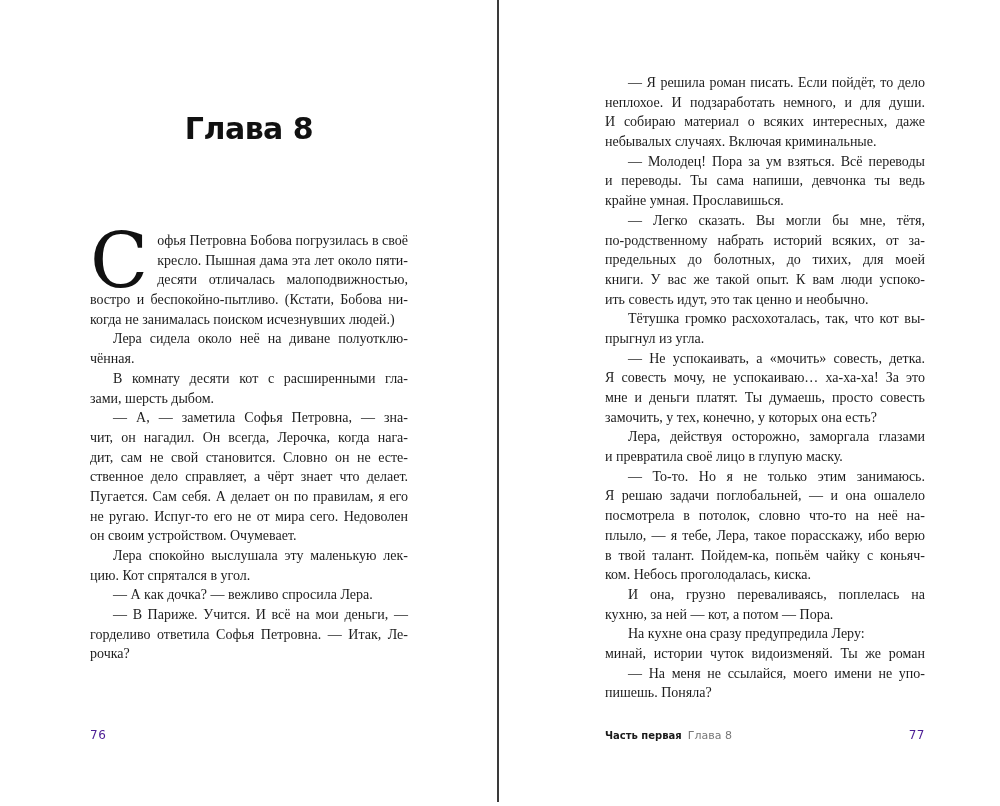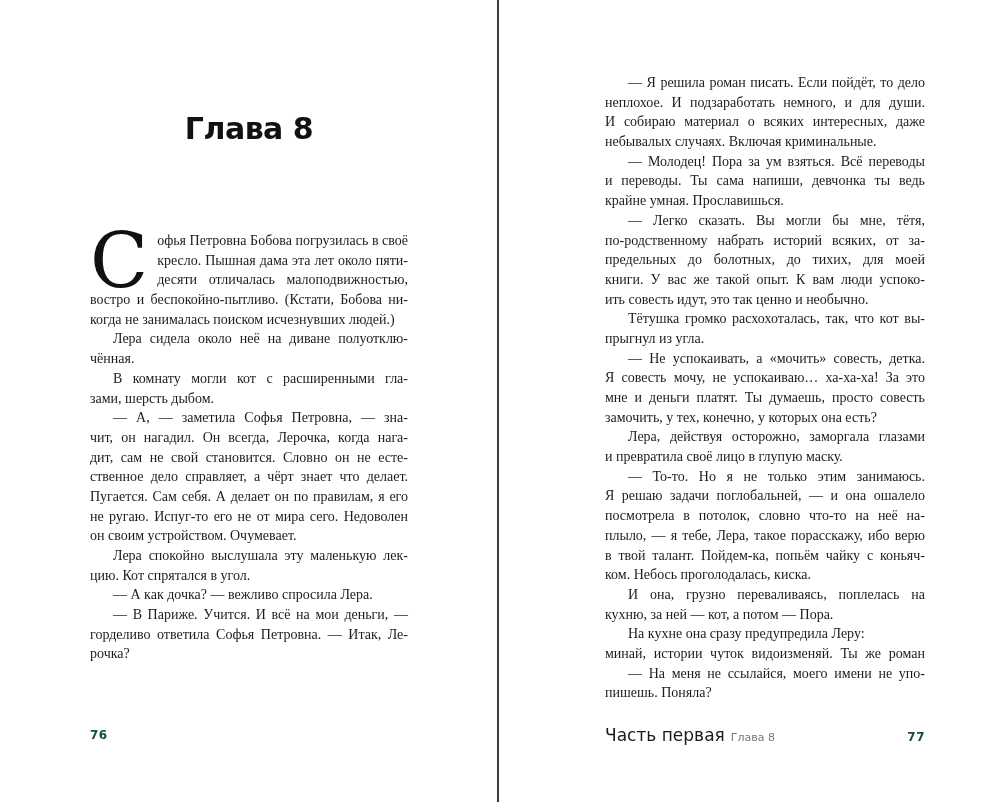--- a/index.html
+++ b/index.html
@@ -85,28 +85,28 @@
     left: 0;
     right: 0;
     display: flex;
     align-items: baseline;
     justify-content: space-between;
     font-family: "DejaVu Sans", "Liberation Sans", sans-serif;
     font-size: 12px;
     line-height: 14px;
   }
   .folio-num {
-    font-weight: bold;
-    color: #14532d;
+    font-weight: normal;
+    color: #4c1d95;
     letter-spacing: 0.5px;
   }
   .running-head { display: flex; gap: 6px; align-items: baseline; }
   .running-part {
-    font-weight: normal;
-    font-size: 17px;
+    font-weight: bold;
+    font-size: 10px;
     color: #1a1a1a;
   }
   .running-chapter {
     font-weight: normal;
     font-size: 11px;
     color: #777777;
   }
 </style>
 </head>
 <body>
@@ -122,21 +122,21 @@
           <div class="line">кресло. Пышная дама эта лет около пяти-</div>
           <div class="line">десяти отличалась малоподвижностью,</div>
           <div class="line">востро и беспокойно-пытливо. (Кстати, Бобова ни-</div>
           <div class="line last">когда не занималась поиском исчезнувших людей.)</div>
         </div>
         <div class="para">
           <div class="line first">Лера сидела около неё на диване полуотклю-</div>
           <div class="line last">чённая.</div>
         </div>
         <div class="para">
-          <div class="line first">В комнату могли кот с расширенными гла-</div>
+          <div class="line first">В комнату десяти кот с расширенными гла-</div>
           <div class="line last">зами, шерсть дыбом.</div>
         </div>
         <div class="para">
           <div class="line first">— А, — заметила Софья Петровна, — зна-</div>
           <div class="line">чит, он нагадил. Он всегда, Лерочка, когда нага-</div>
           <div class="line">дит, сам не свой становится. Словно он не есте-</div>
           <div class="line">ственное дело справляет, а чёрт знает что делает.</div>
           <div class="line">Пугается. Сам себя. А делает он по правилам, я его</div>
           <div class="line">не ругаю. Испуг-то его не от мира сего. Недоволен</div>
           <div class="line last">он своим устройством. Очумевает.</div>

